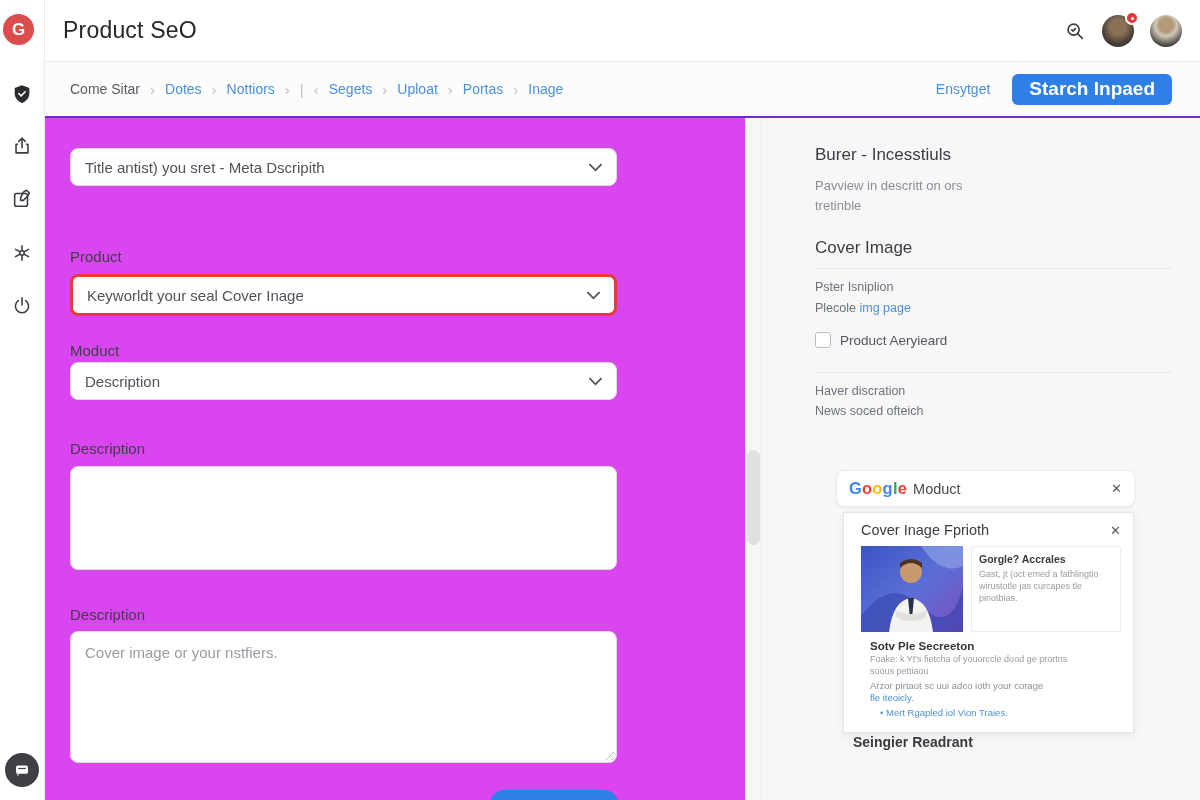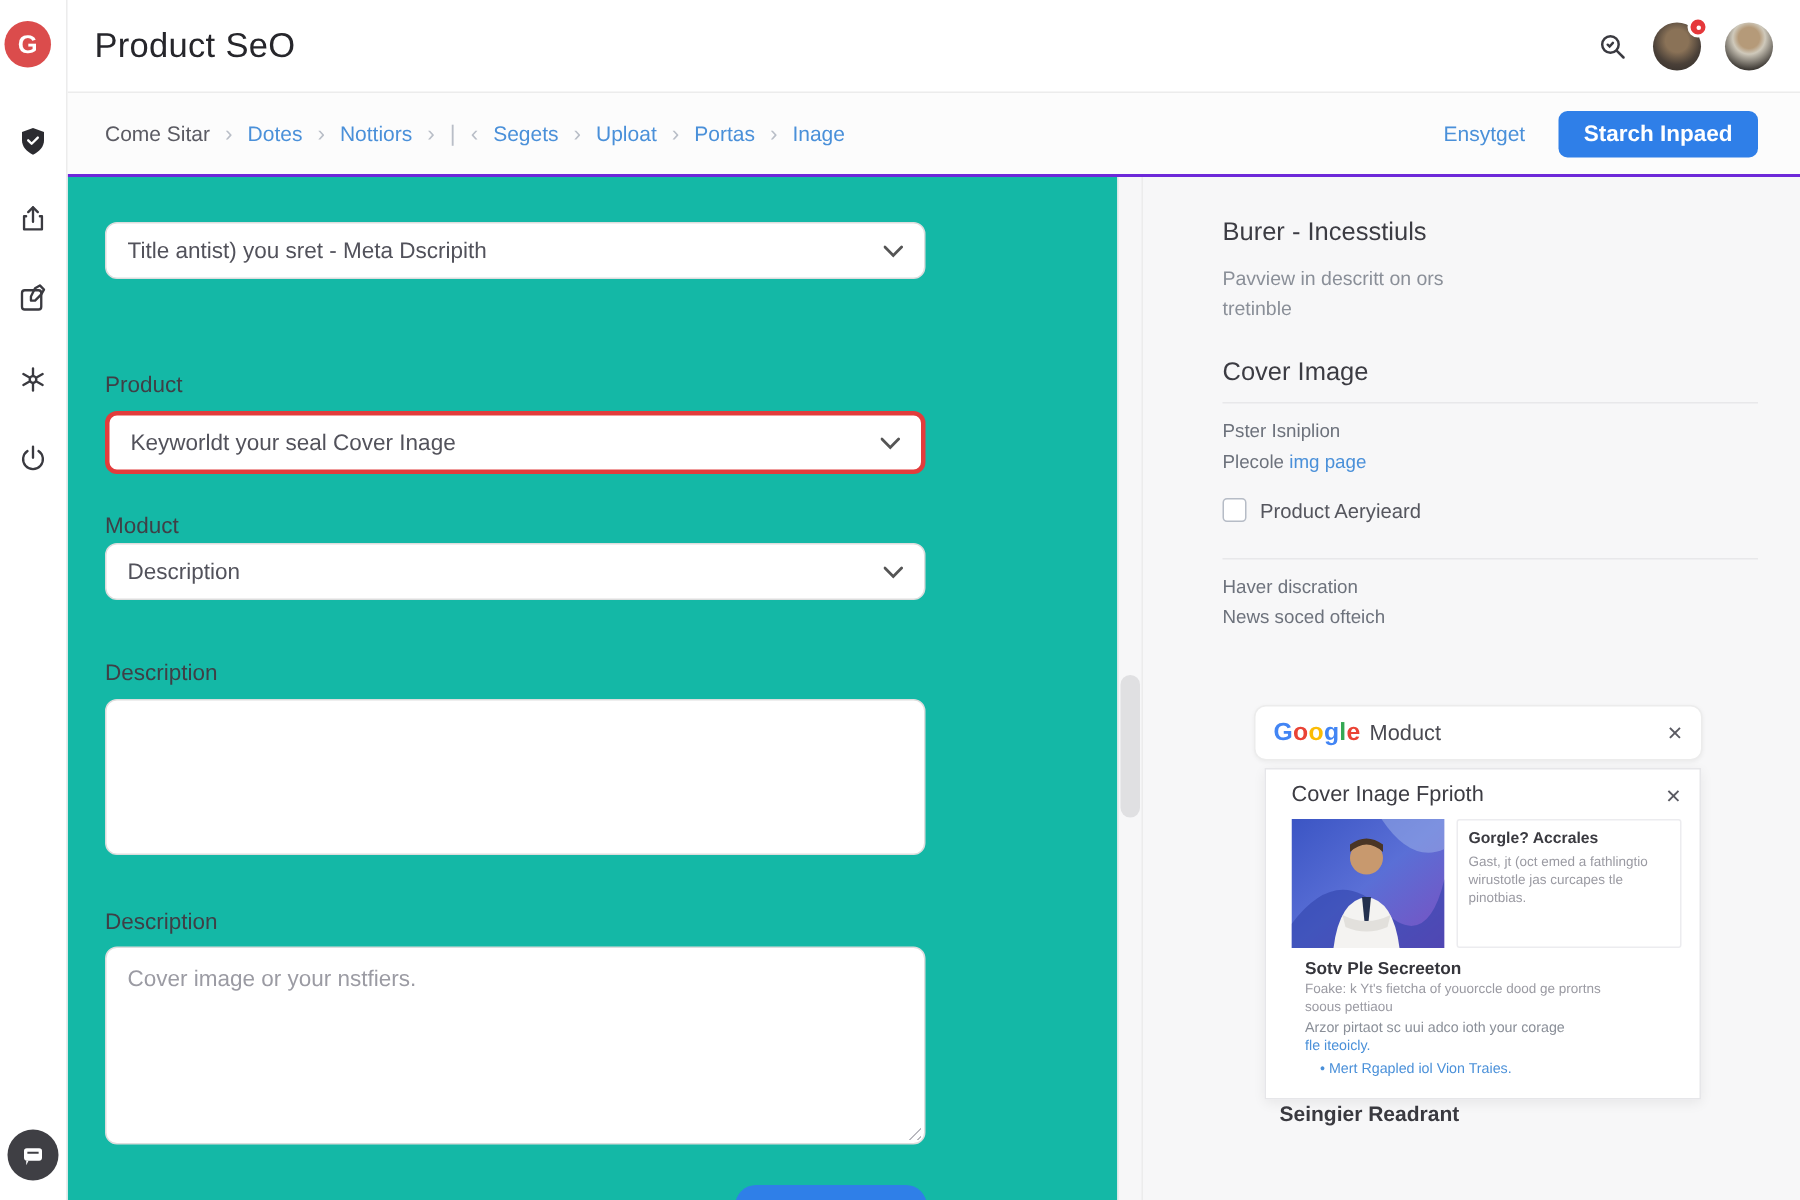--- a/index.html
+++ b/index.html
@@ -34,24 +34,24 @@
   
   .subbar { position:absolute; left:45px; top:62px; width:1155px; height:56px; background:#fcfcfc;
             border-bottom:2px solid #6d28d9; display:flex; align-items:center; font-size:14px; z-index:19; }
   .crumbs { margin-left:25px; display:flex; align-items:center; gap:10px; }
   .crumb-muted { color:#5b5b63; }
   .crumb-link { color:#4a90d9; cursor:pointer; }
   .crumb-sep { color:#b9bec7; font-size:15px; }
   .subbar-right { margin-left:auto; display:flex; align-items:center; gap:22px; padding-right:28px; }
   .txt-link { color:#4a90d9; cursor:pointer; font-size:14px; background:none; border:none; }
   .primary-btn { background:#2f7fe8; color:#fff; border:none; border-radius:6px; height:31px;
-                 padding:0 17px; font-size:15px; font-weight:bold; cursor:pointer; }
-
-  
-  .main { position:absolute; left:45px; top:118px; width:700px; height:682px; background:#14b8a6; }
+                 padding:0 17px; font-size:19px; font-weight:bold; cursor:pointer; }
+
+  
+  .main { position:absolute; left:45px; top:118px; width:700px; height:682px; background:#d946ef; }
   .field-label { position:absolute; left:25px; font-size:15px; color:#3f3f46; }
   .selectbox { position:absolute; left:25px; width:547px; height:38px; background:#fff;
                border:1px solid #ddd; border-radius:8px; display:flex; align-items:center;
                padding:0 14px; font-size:15px; color:#52525b; cursor:pointer; }
   .selectbox svg { margin-left:auto; stroke:#555; fill:none; stroke-width:2; stroke-linecap:round; }
   .selectbox.error { border-width:3px; height:42px; }
   .ta-wrap { position:absolute; left:25px; width:547px; }
   .ta-wrap textarea { width:100%; height:100%; background:#fff; border:1px solid #ddd; border-radius:8px;
                       resize:none; font-family:"Liberation Sans",sans-serif; font-size:15px;
                       color:#52525b; padding:12px 14px; }

